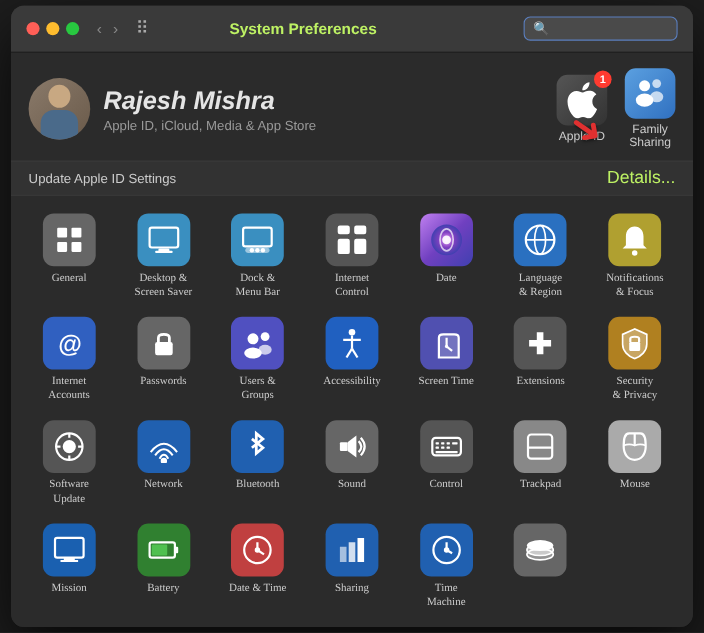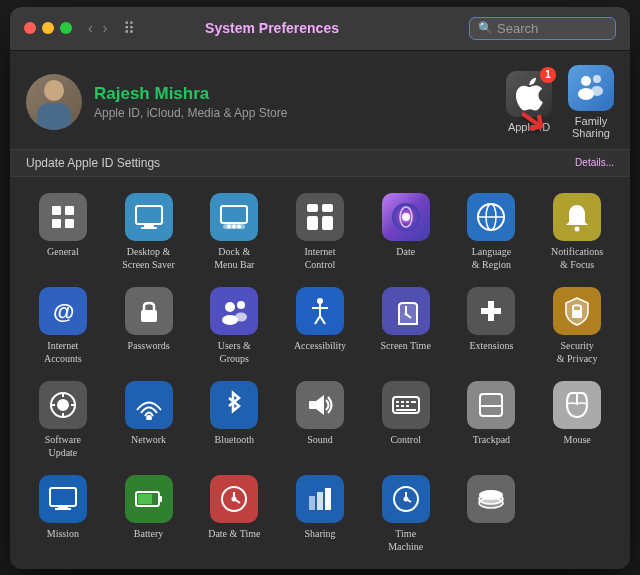--- a/index.html
+++ b/index.html
@@ -53,21 +53,21 @@
       border-radius: 4px;
     }
     .grid-icon {
       color: #aaa;
       font-size: 16px;
       margin-left: 4px;
     }
     .titlebar-title {
       flex: 1;
       text-align: center;
-      color: #f0abfc;
+      color: #bef264;
       font-size: 14px;
       font-weight: 600;
       margin-left: -60px;
     }
     .search-box {
       display: flex;
       align-items: center;
       background: #4a4a4a;
       border: 1.5px solid #5b7fbf;
       border-radius: 6px;
@@ -124,23 +124,24 @@
     .avatar-body {
       width: 34px;
       height: 28px;
       border-radius: 12px 12px 0 0;
       background: #4a6a8a;
     }
     .profile-info {
       flex: 1;
     }
     .profile-name {
-      color: #22c55e;
-      font-size: 17px;
+      color: #e5e5e5;
+      font-size: 23px;
       font-weight: 600;
+      font-style: italic;
     }
     .profile-sub {
       color: #999;
       font-size: 12px;
       margin-top: 2px;
     }
     .profile-icons {
       display: flex;
       gap: 16px;
       align-items: center;
@@ -201,22 +202,22 @@
       padding: 6px 16px;
       background: #323232;
       border-top: 1px solid #3a3a3a;
       border-bottom: 1px solid #3a3a3a;
     }
     .update-text {
       color: #ccc;
       font-size: 12px;
     }
     .details-link {
-      color: #f0abfc;
-      font-size: 10px;
+      color: #bef264;
+      font-size: 16px;
       cursor: pointer;
       text-align: right;
     }
     .icons-grid {
       display: grid;
       grid-template-columns: repeat(7, 1fr);
       gap: 4px;
       padding: 10px 12px;
     }
     .pref-item {
@@ -270,21 +271,20 @@
       <div class="tl tl-green"></div>
     </div>
     <div class="nav-buttons">
       <button class="nav-btn">‹</button>
       <button class="nav-btn">›</button>
     </div>
     <span class="grid-icon">⠿</span>
     <div class="titlebar-title">System Preferences</div>
     <div class="search-box">
       <span class="search-icon-char">🔍</span>
-      <input type="text" placeholder="Search" style="">
     </div>
   </div>
 
   <div class="content">
 
     <div class="profile-section">
       <div class="avatar">
         <div class="avatar-person">
           <div class="avatar-head"></div>
           <div class="avatar-body"></div>

